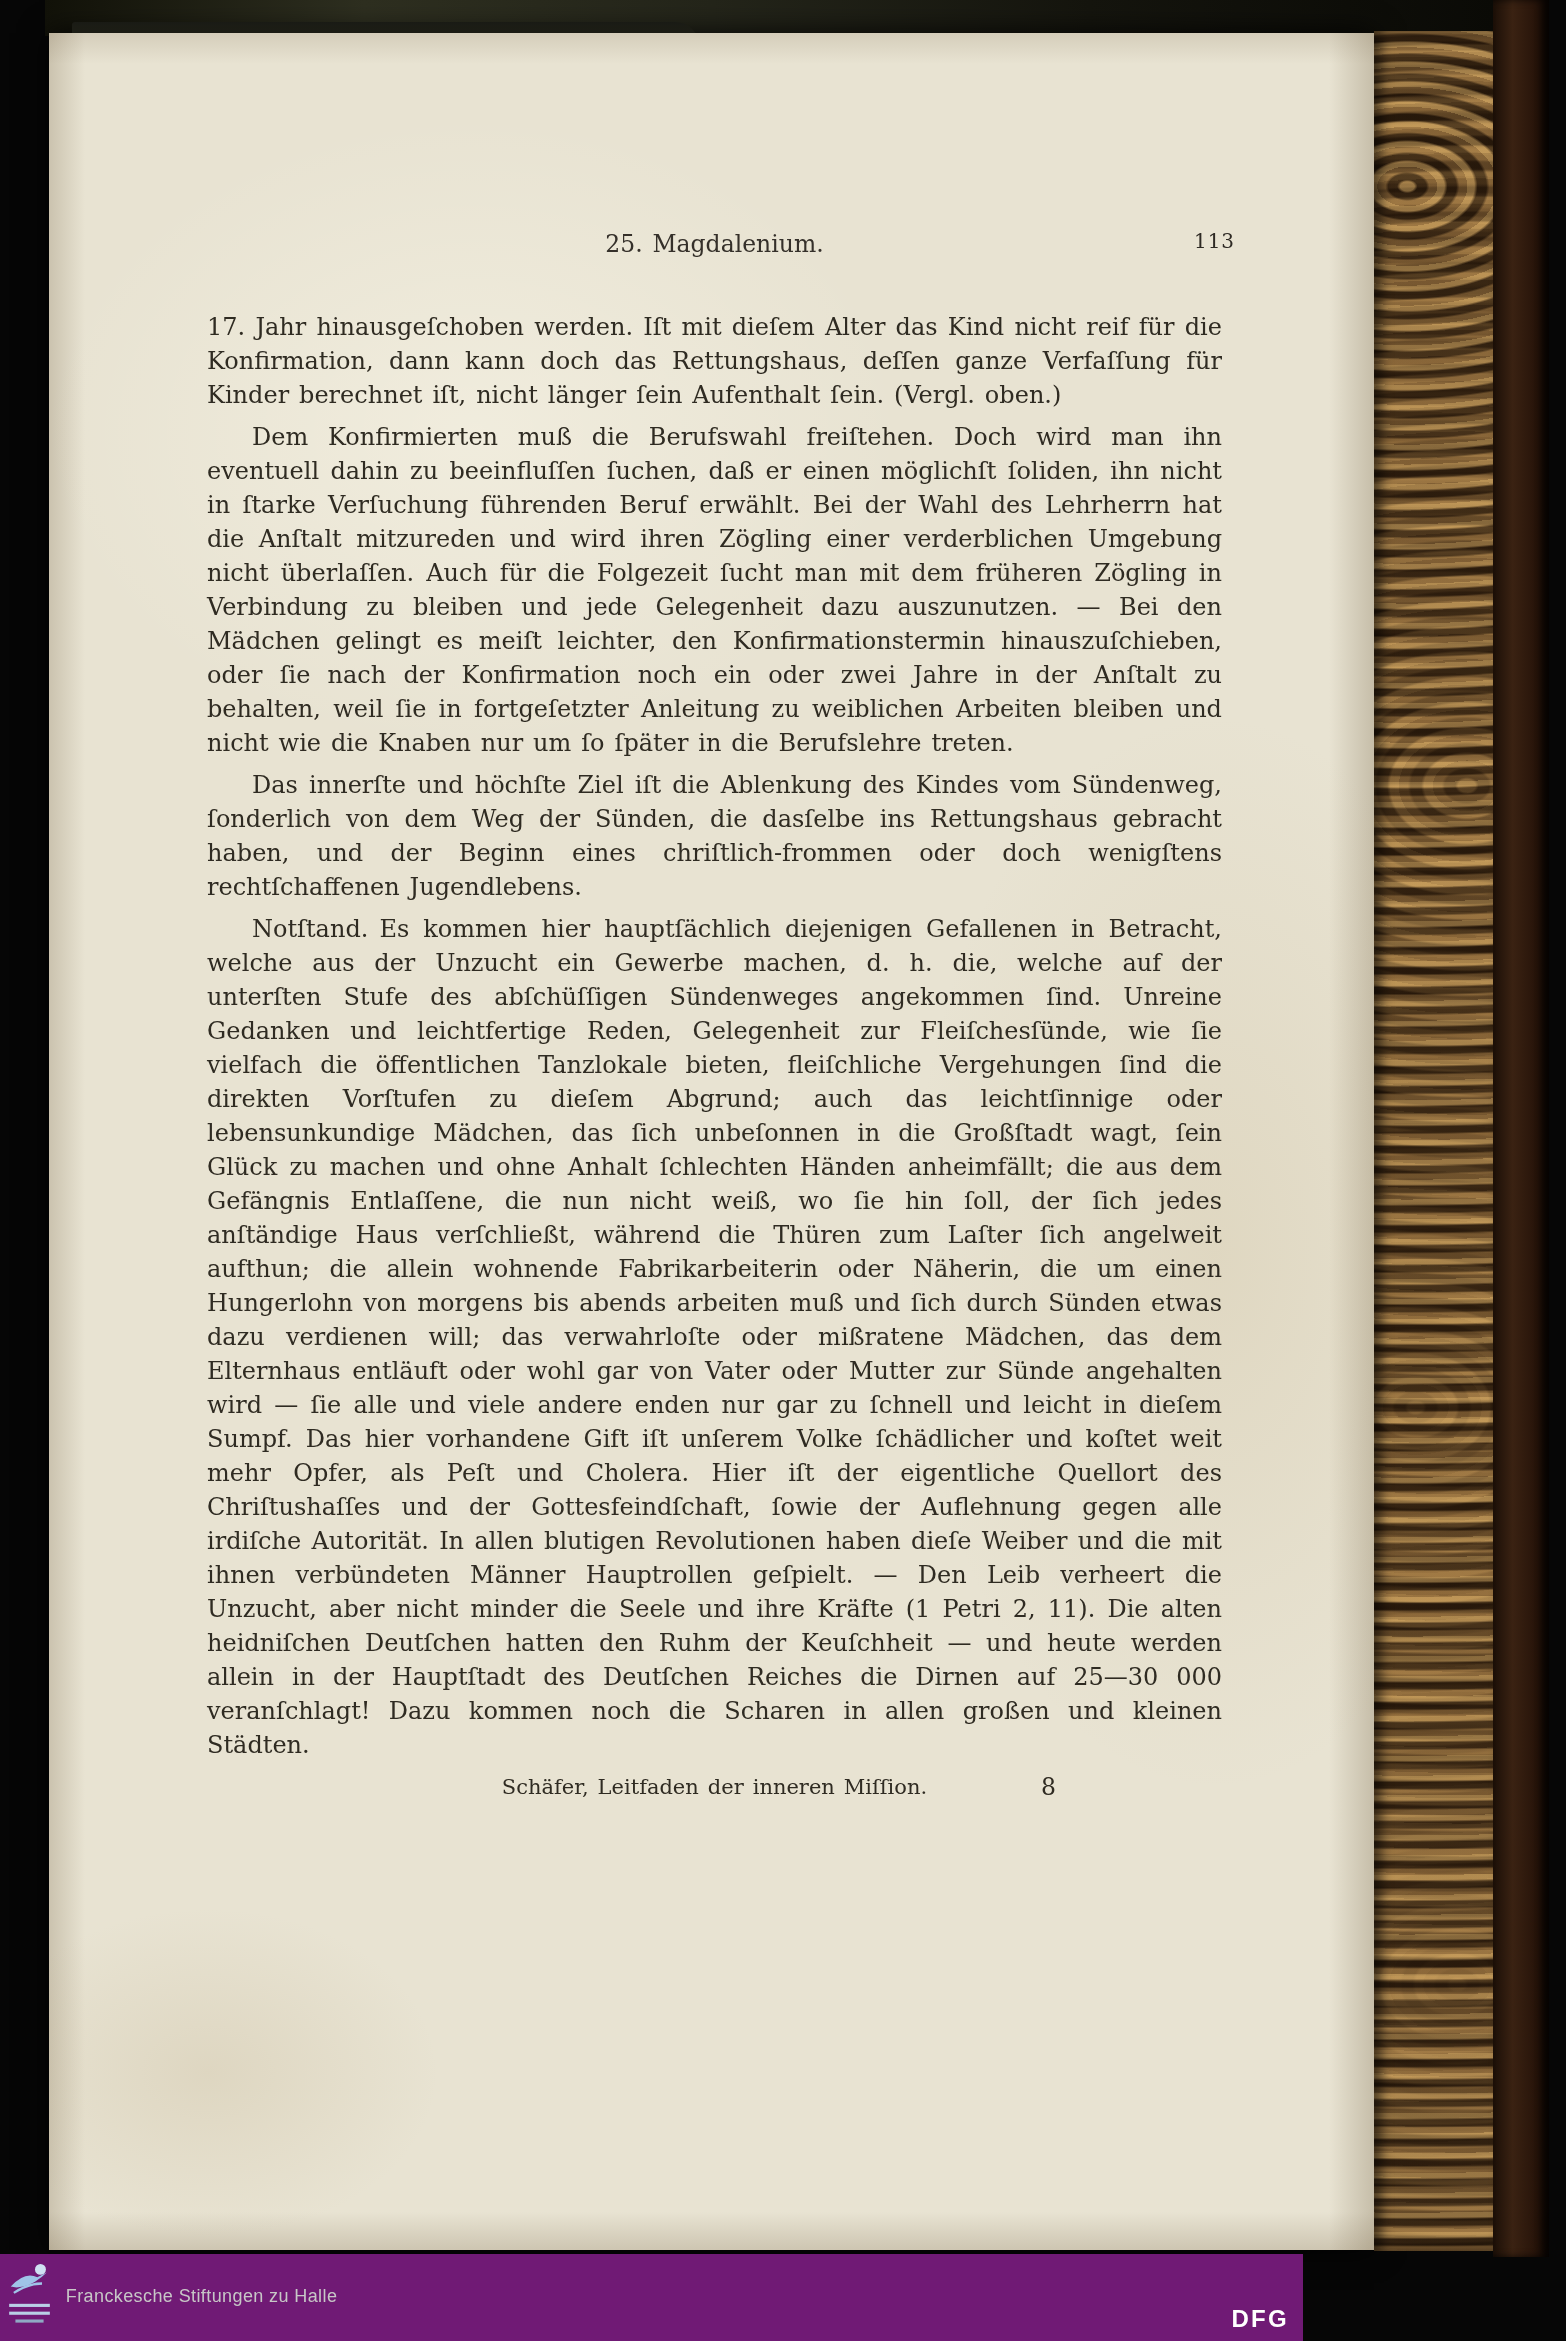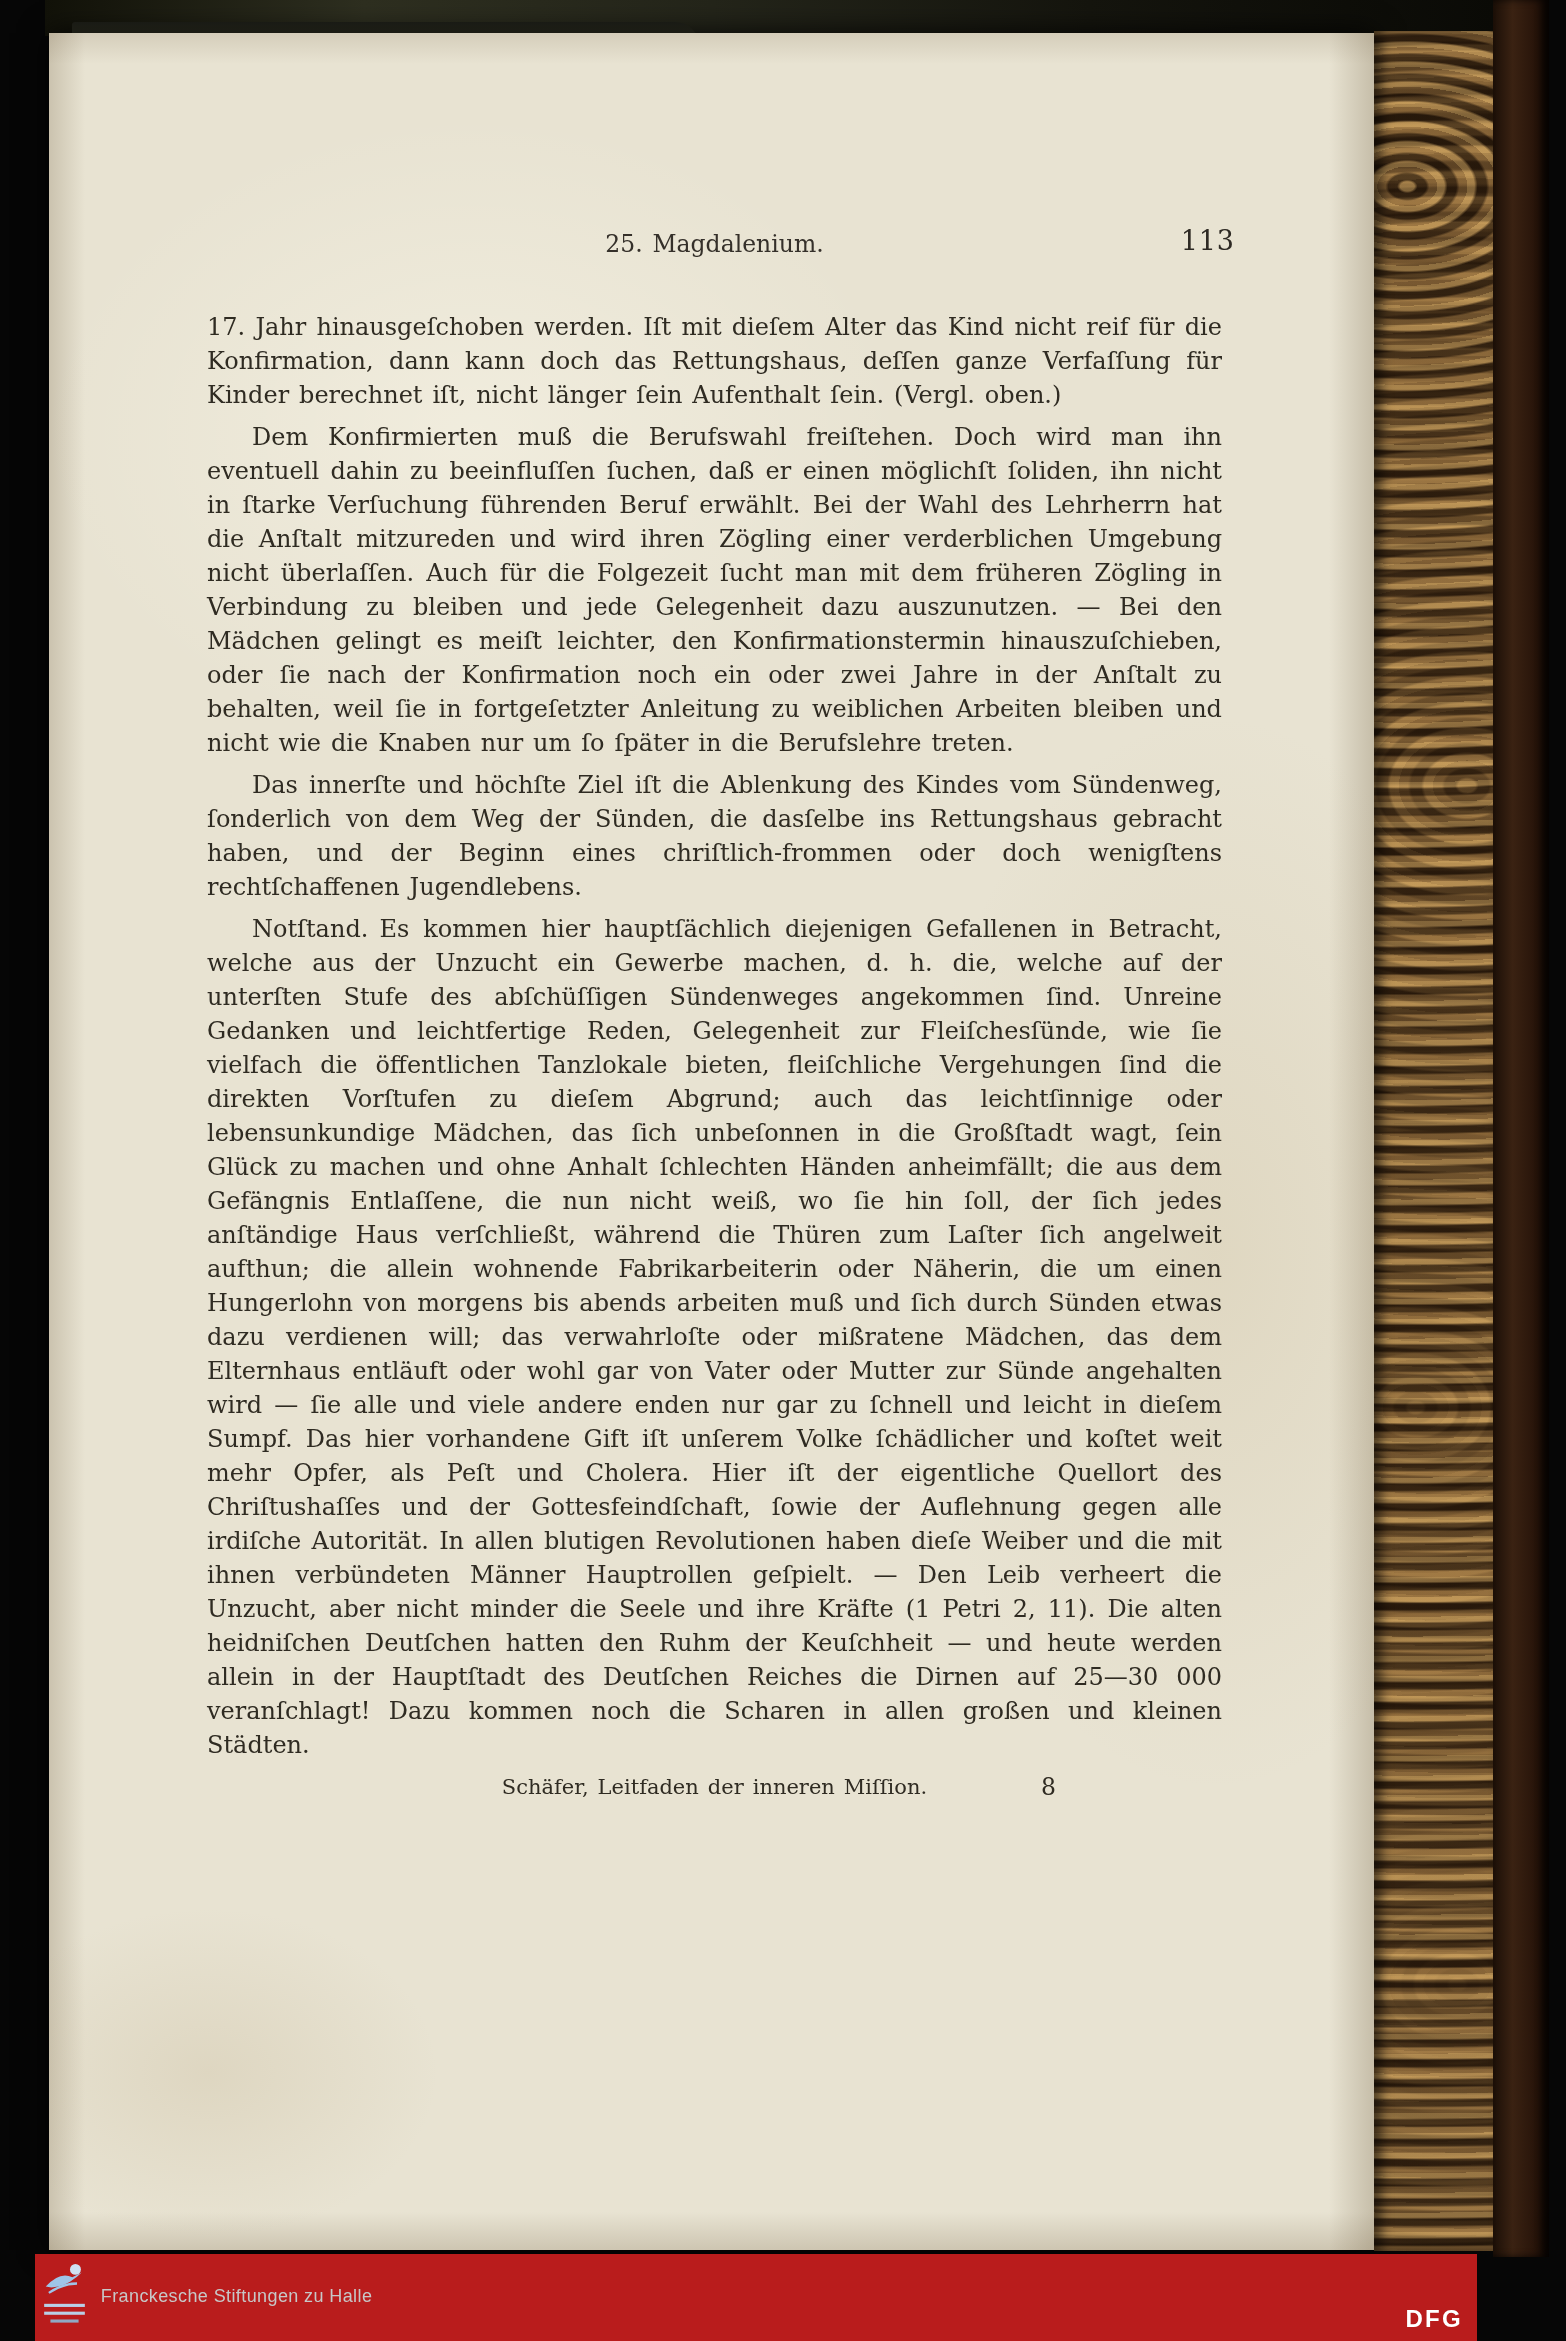--- a/index.html
+++ b/index.html
@@ -35,30 +35,30 @@
 
   
   .cover{position:absolute;left:1493px;top:0;width:56px;height:2257px;
     background:linear-gradient(90deg,#1b0f07,#3a2212 35%,#2a160b 70%,#120803);
     box-shadow:inset -6.3px 0 7.8px rgba(0,0,0,.7);}
 
   
   .text-col{position:absolute;left:150px;top:194px;width:1031px;color:#2f2b22;
     font-size:24px;line-height:34px;text-align:justify;word-spacing:2.3px;}
   .page-header{position:relative;text-align:center;font-size:23.5px;margin-bottom:49px;color:#35302a;}
-  .page-number{position:absolute;right:-4.7px;top:-3.1px;font-size:27px;letter-spacing:0.8px;color:#2e2a24;}
+  .page-number{position:absolute;right:-4.7px;top:-3.1px;font-size:20px;letter-spacing:0.8px;color:#2e2a24;}
   .para{margin:8px;text-indent:45px;}
   .para.noindent{text-indent:0;}
   .section-heading{text-align:center;font-size:29px;font-weight:bold;margin:31px 0 28px;text-indent:0;color:#2a261f;}
   .lead-word{font-weight:normal;margin-right:11px;}
   .page-footer{position:relative;margin-top:5px;font-size:21px;text-align:center;text-indent:0;}
   .page-footer .sheet{position:absolute;left:842px;top:0;font-size:23.5px;}
 
   
-  .bottom-bar{position:absolute;left:0;bottom:0;width:1442px;height:88px;background:#b91c1c;margin-left:35px;}
+  .bottom-bar{position:absolute;left:0;bottom:0;width:1303px;height:88px;background:#701a75;}
   .brand{position:absolute;left:6.3px;top:6.3px;display:flex;align-items:center;gap:12.5px;}
   .logo{width:47px;height:72px;display:block;}
   .brand-label{color:#c7c7c7;font-family:"Liberation Sans",sans-serif;font-size:18px;letter-spacing:0.4px;}
   .dfg{position:absolute;right:14px;bottom:9.4px;color:#ffffff;font-family:"Liberation Sans",sans-serif;
     font-weight:bold;font-size:24px;letter-spacing:2.3px;}
 </style>
 </head>
 <body>
 
 <div class="scene">

